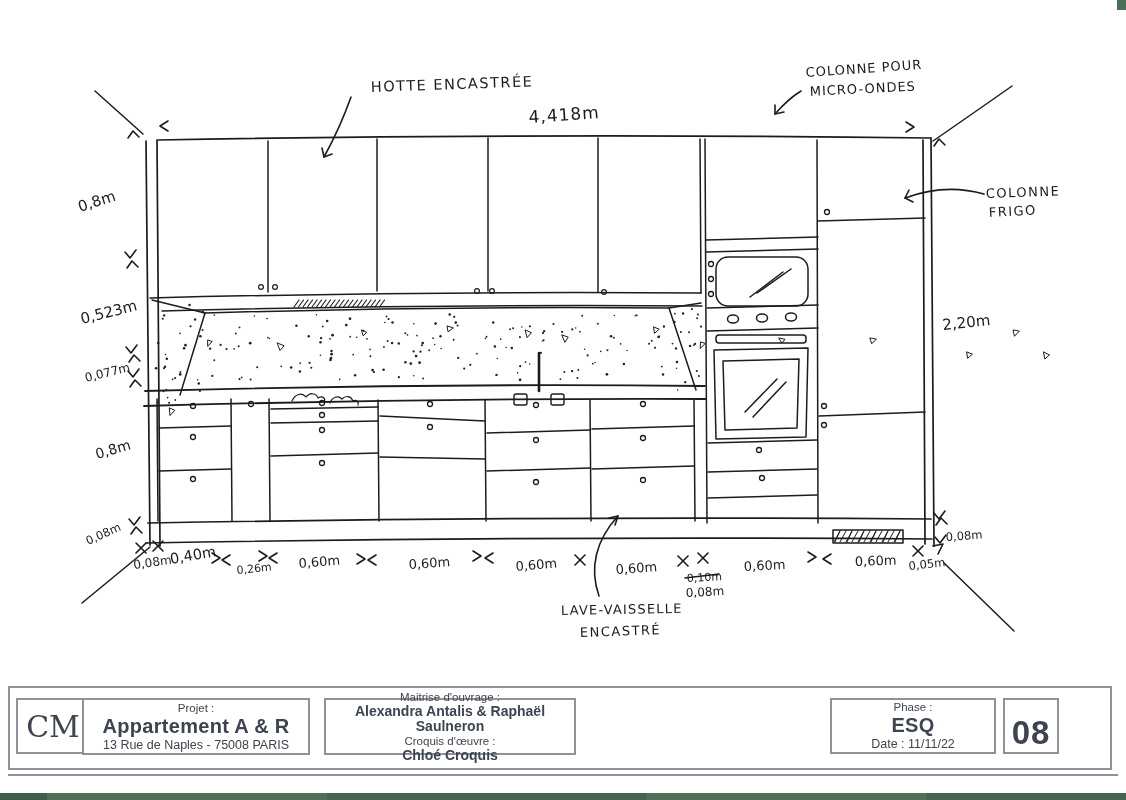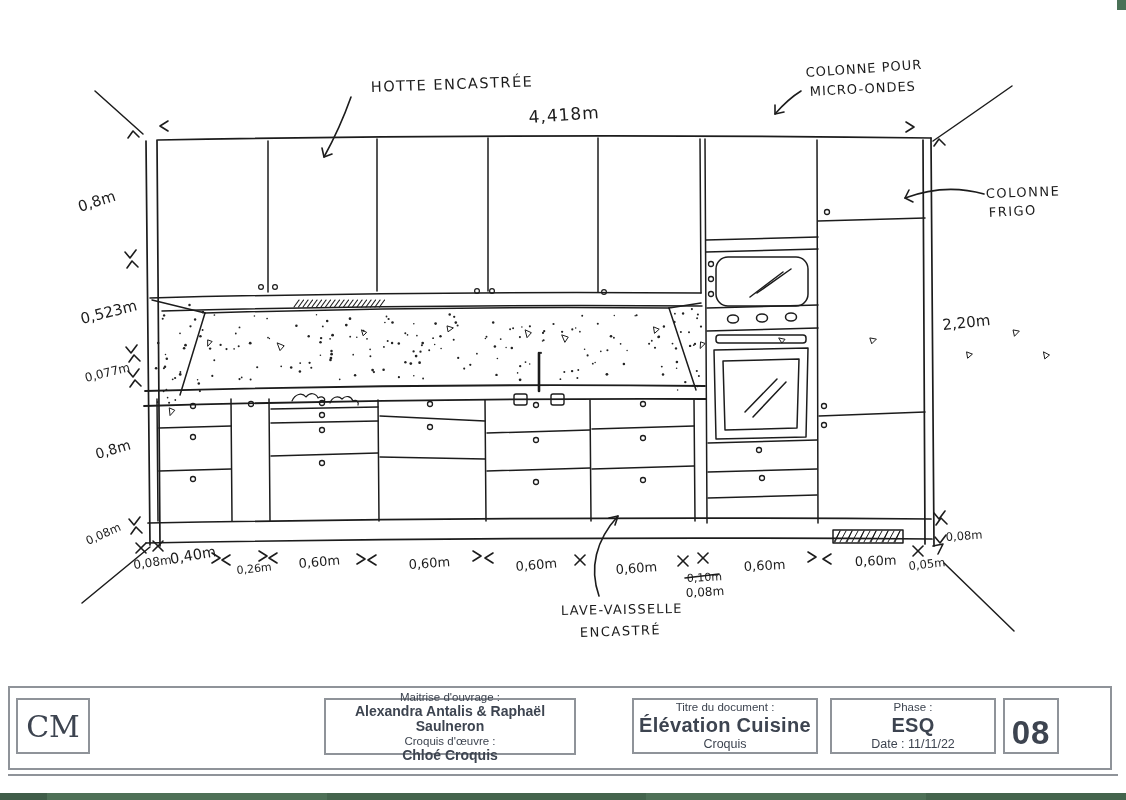--- a/index.html
+++ b/index.html
@@ -518,30 +518,30 @@
   <text class="hand" x="686" y="597" font-size="12" transform="rotate(-3 686 597)">0,08m</text>
   <text class="hand" x="744" y="571" font-size="13" transform="rotate(-3 744 571)">0,60m</text>
   <text class="hand" x="855" y="566" font-size="13" transform="rotate(-2 855 566)">0,60m</text>
   <text class="hand" x="909" y="570" font-size="11.5" transform="rotate(-6 909 570)">0,05m</text>
 </svg>
 
 <div class="tb-outer">
   <div class="tb-box logo-box">
     <span class="logo-text">CM</span>
   </div>
+  <div class="tb-box project-box">
+    <div class="tb-label">Projet :</div>
+    <div class="tb-big">Appartement A &amp; R</div>
+    <div class="tb-sub">13 Rue de Naples - 75008 PARIS</div>
+  </div>
   <div class="tb-box maitrise-box">
     <div class="tb-label">Maitrise d'ouvrage :</div>
     <div class="tb-med">Alexandra Antalis &amp; Raphaël Saulneron</div>
     <div class="tb-label">Croquis d'œuvre :</div>
     <div class="tb-med">Chloé Croquis</div>
-  </div>
-  <div class="tb-box doc-box">
-    <div class="tb-label">Titre du document :</div>
-    <div class="tb-big">Élévation Cuisine</div>
-    <div class="tb-sub">Croquis</div>
   </div>
   <div class="tb-box phase-box">
     <div class="tb-label">Phase :</div>
     <div class="tb-big">ESQ</div>
     <div class="tb-sub">Date : 11/11/22</div>
   </div>
   <div class="tb-box num-box">
     <span class="tb-num">08</span>
   </div>
 </div>

